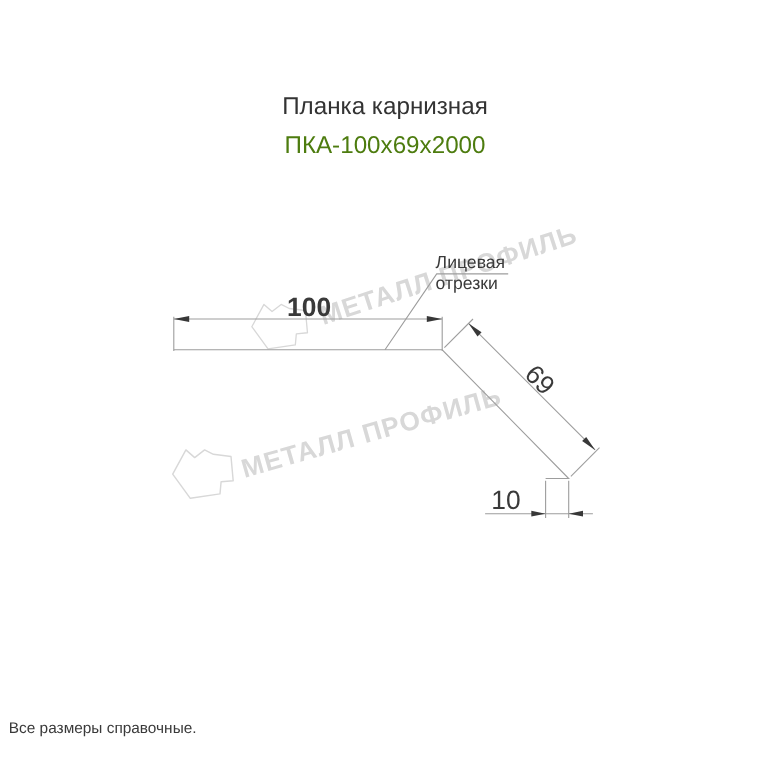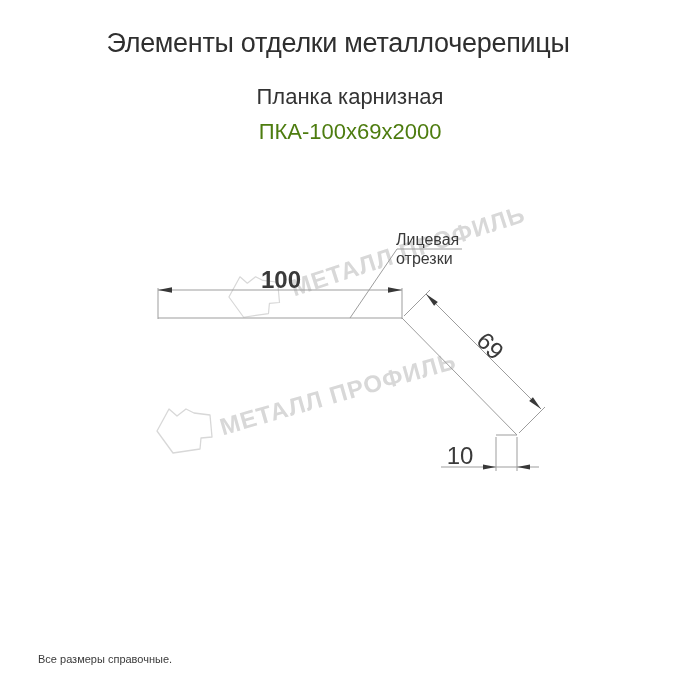--- a/index.html
+++ b/index.html
@@ -14,21 +14,21 @@
   #dim-100{left:259px;top:268px;width:44px;text-align:center;font-weight:bold;}
   #dim-69{left:490px;top:346px;transform:translate(-50%,-50%) rotate(45deg);}
   #dim-10{left:438px;top:444px;width:44px;text-align:center;}
   .leader-label{font-size:16px;line-height:1;color:#3a3a3a;white-space:nowrap;text-align:left;}
   #face-line1{left:396px;top:232px;width:66px;}
   #face-line2{left:396px;top:251px;width:66px;}
   .watermark{font-size:24px;font-weight:bold;letter-spacing:1px;line-height:1;
              color:#d8d8d8;white-space:nowrap;}
   #watermark-upper{left:408px;top:251px;transform:translate(-50%,-50%) rotate(-18deg);}
   #watermark-lower{left:338px;top:394px;transform:translate(-50%,-50%) rotate(-16deg);}
-  .footer-note{left:38px;font-size:11px;line-height:1.15;color:#3a3a3a;white-space:nowrap;}
+  .footer-note{left:8px;font-size:14px;line-height:1.15;color:#3a3a3a;white-space:nowrap;}
   #footer-note1{top:653px;}
   #footer-note2{top:670px;}
   svg{position:absolute;left:0;top:0;}
   .draw-line{stroke:#9d9d9d;stroke-width:1;fill:none;}
   .arrow{fill:#383838;stroke:none;}
   .logo-outline{stroke:#d8d8d8;stroke-width:1.3;fill:none;stroke-linejoin:round;}
 </style>
 </head>
 <body>
 
@@ -68,21 +68,20 @@
       <path class="draw-line" d="M441,467 L539,467"></path>
       <polygon class="arrow" points="496,467 483,464.4 483,469.6"></polygon>
       <polygon class="arrow" points="517,467 530,464.4 530,469.6"></polygon>
     </g>
 
     <g>
       <path class="draw-line" d="M350,318 L397,249 L462,249"></path>
     </g>
   </svg>
 
-  <div id="title" class="abs center-text">Элементы отделки металлочерепицы</div>
   <div id="product-name" class="abs center-text">Планка карнизная</div>
   <div id="product-code" class="abs center-text">ПКА-100х69х2000</div>
 
   <div id="dim-100" class="abs dim-text">100</div>
   <div id="dim-69" class="abs dim-text">69</div>
   <div id="dim-10" class="abs dim-text">10</div>
 
   <div id="face-line1" class="abs leader-label">Лицевая</div>
   <div id="face-line2" class="abs leader-label">отрезки</div>
 

